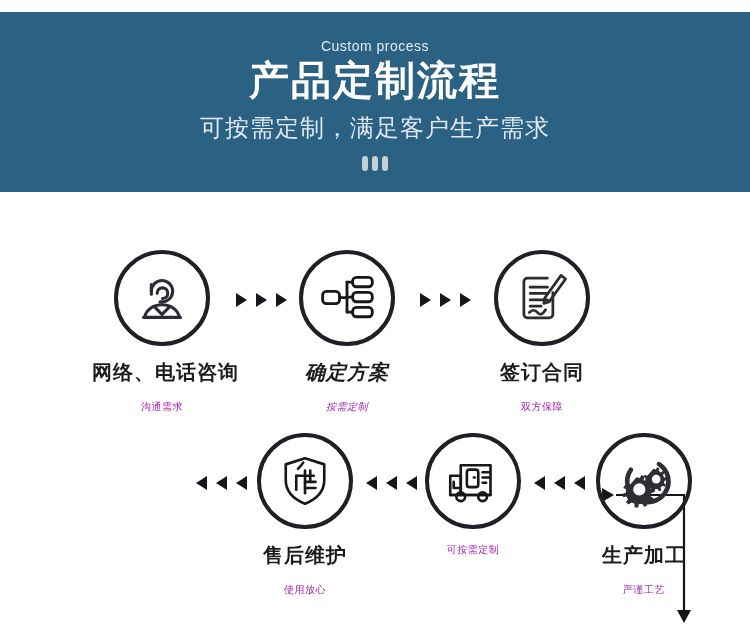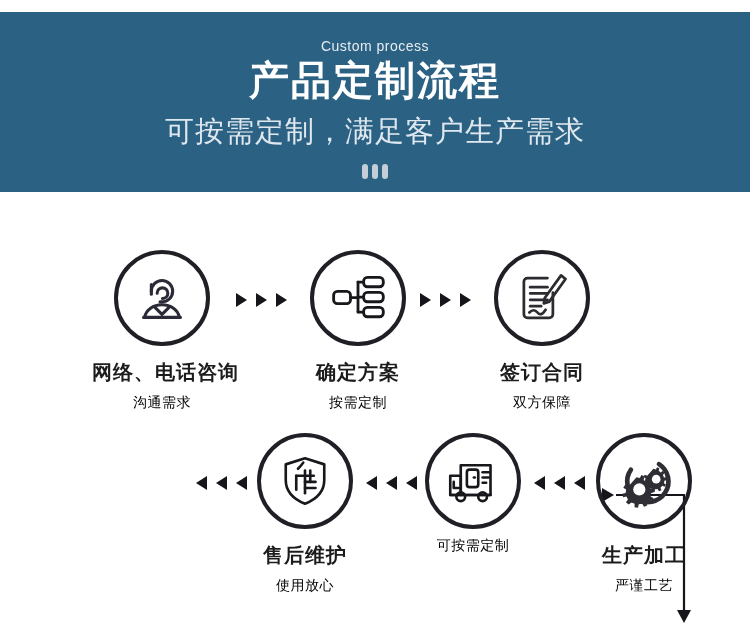--- a/index.html
+++ b/index.html
@@ -25,21 +25,21 @@
     font-weight:400;
   }
   .banner-title{
     margin-top:5px;
     font-size:40px;line-height:1.08;font-weight:bold;color:#ffffff;
     letter-spacing:2px;
     font-family:"DejaVu Sans","Liberation Sans",sans-serif;
   }
   .banner-sub{
     margin-top:10px;
-    font-size:29px;color:#dfe8ef;letter-spacing:1px;font-weight:400;
+    font-size:24px;color:#dfe8ef;letter-spacing:1px;font-weight:400;
     font-family:"DejaVu Sans","Liberation Sans",sans-serif;
   }
   .banner-dots{
     margin-top:12px;display:flex;gap:4px;align-items:center;
   }
   .banner-dots i{
     display:block;width:6px;height:15px;border-radius:3px;background:#c3ced6;
   }
 
   
@@ -52,21 +52,21 @@
     margin:0 auto;
     display:flex;align-items:center;justify-content:center;
     box-sizing:border-box;
   }
   .node .title{
     margin-top:13px;font-size:20px;font-weight:bold;color:#1c1c1c;
     letter-spacing:1px;white-space:nowrap;
     font-family:"DejaVu Sans","Liberation Sans",sans-serif;
   }
   .node .sub{
-    margin-top:8px;font-size:14px;color:#000000;letter-spacing:.5px;
+    margin-top:14px;font-size:10px;color:#a21caf;letter-spacing:.5px;
     white-space:nowrap;
     font-family:"DejaVu Sans","Liberation Sans",sans-serif;
   }
 
   
   .arrows{position:absolute;display:flex;gap:9px;align-items:center;}
   .tri-r{
     width:0;height:0;border-left:11px solid #15151a;
     border-top:7px solid transparent;border-bottom:7px solid transparent;
   }
@@ -114,21 +114,21 @@
       <div class="title">网络、电话咨询</div>
       <div class="sub">沟通需求</div>
     </div>
 
     <div class="arrows" style="left:236px;top:101px;">
       <span class="tri-r"></span>
       <span class="tri-r"></span>
       <span class="tri-r"></span>
     </div>
 
-    <div class="node" style="left:288px;top:58px;">
+    <div class="node" style="left:277px;top:58px;font-style:italic;">
       <div class="circle">
         <span>
           <svg width="60" height="60" viewBox="0 0 64 64" fill="none" stroke="#18181c" stroke-width="3" stroke-linecap="round" stroke-linejoin="round">
             <rect x="6" y="25" width="18" height="13" rx="4"></rect>
             <rect x="38" y="10" width="21" height="10" rx="4"></rect>
             <rect x="38" y="26" width="21" height="10" rx="4"></rect>
             <rect x="38" y="42" width="21" height="10" rx="4"></rect>
             <path d="M24 31.5 h8"></path>
             <path d="M32 15 v32"></path>
             <path d="M32 15 h6"></path>

